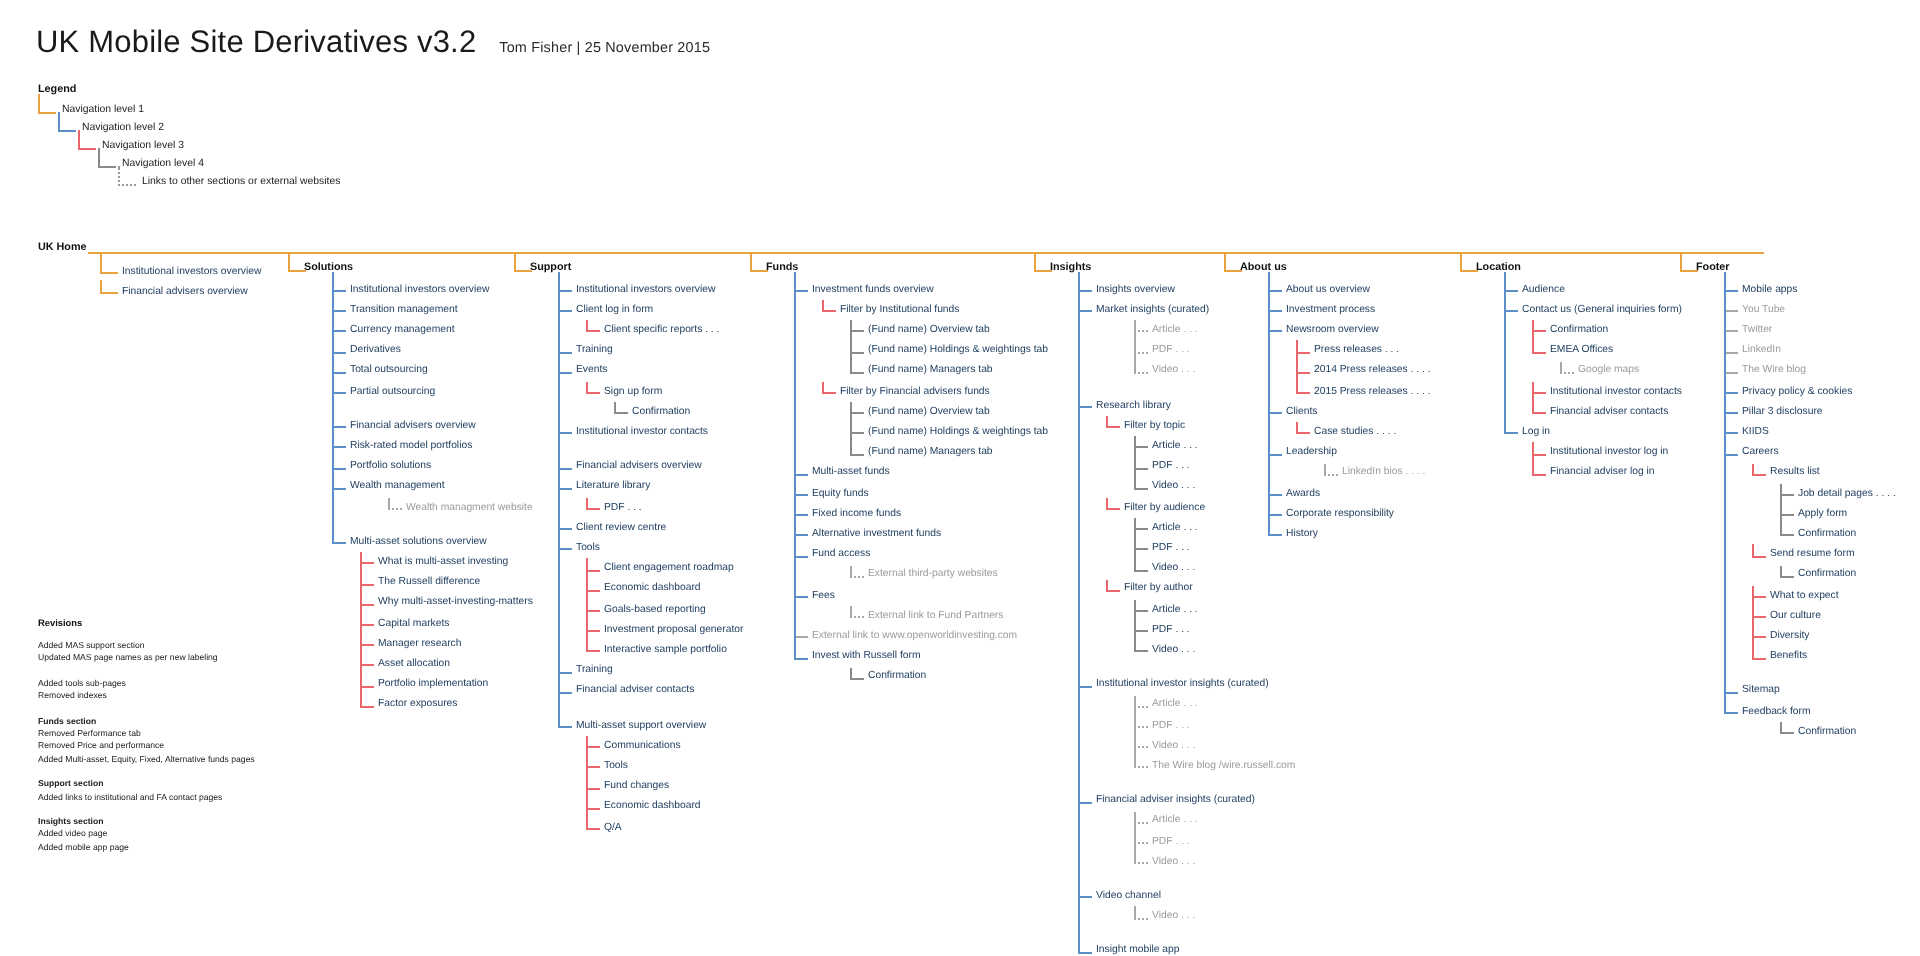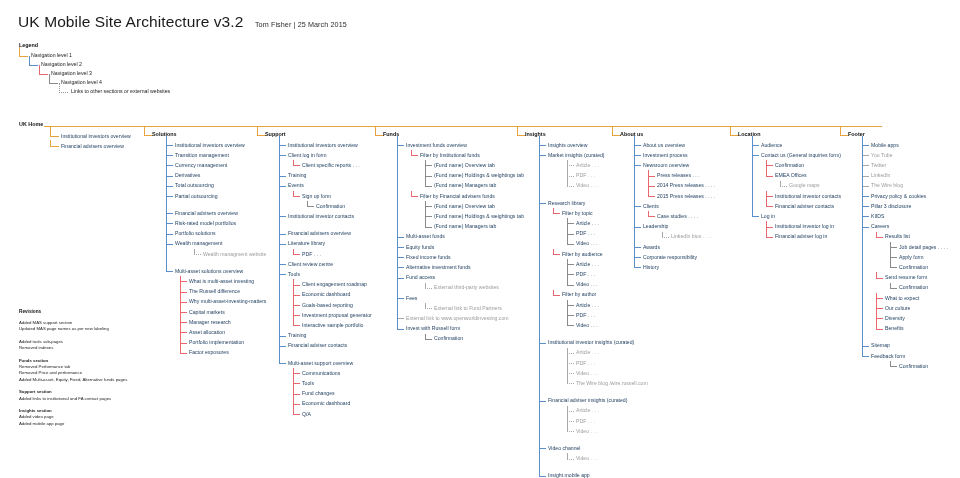--- a/index.html
+++ b/index.html
@@ -52,22 +52,22 @@
   #revisions{position:absolute;left:19px;top:309px;}
   #rev-title{font-size:4.7px;font-weight:bold;color:#111;margin-bottom:6px;}
   .rev-group{margin-bottom:6px;}
   .rev-line{font-size:4.3px;line-height:6.4px;color:#222;white-space:nowrap;}
   .rev-line.hd{font-weight:bold;}
 </style>
 </head>
 <body>
 
 <div id="title-block">
-  <span id="doc-title">UK Mobile Site Architecture v3.2</span>
-  <span id="doc-byline">Tom Fisher  |  25 March 2015</span>
+  <span id="doc-title">UK Mobile Site Derivatives v3.2</span>
+  <span id="doc-byline">Tom Fisher  |  25 November 2015</span>
 </div>
 
 <div id="legend">
   <div id="legend-title">Legend</div>
   <div id="legend-rows">
       <div class="lg-row" style="margin-left: 0px;">
         <span class="elbow" style="color: rgb(232, 163, 61);"></span>
         <span class="lbl">Navigation level 1</span>
       </div>
       <div class="lg-row" style="margin-left: 10px;">

